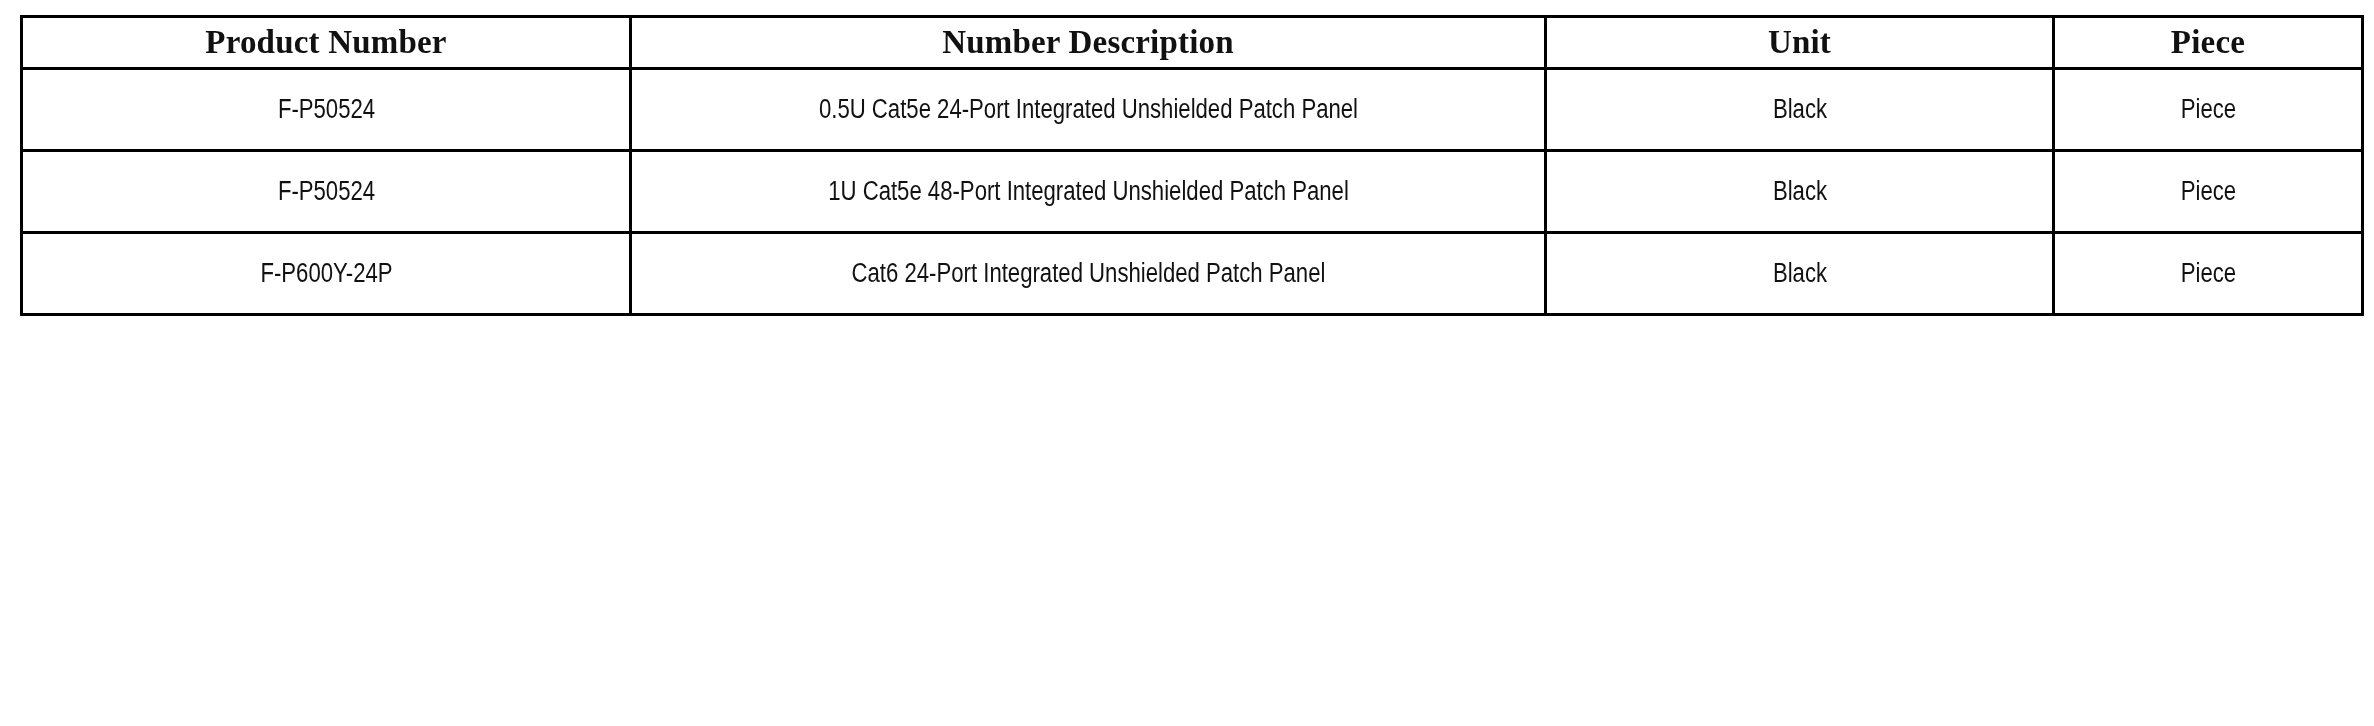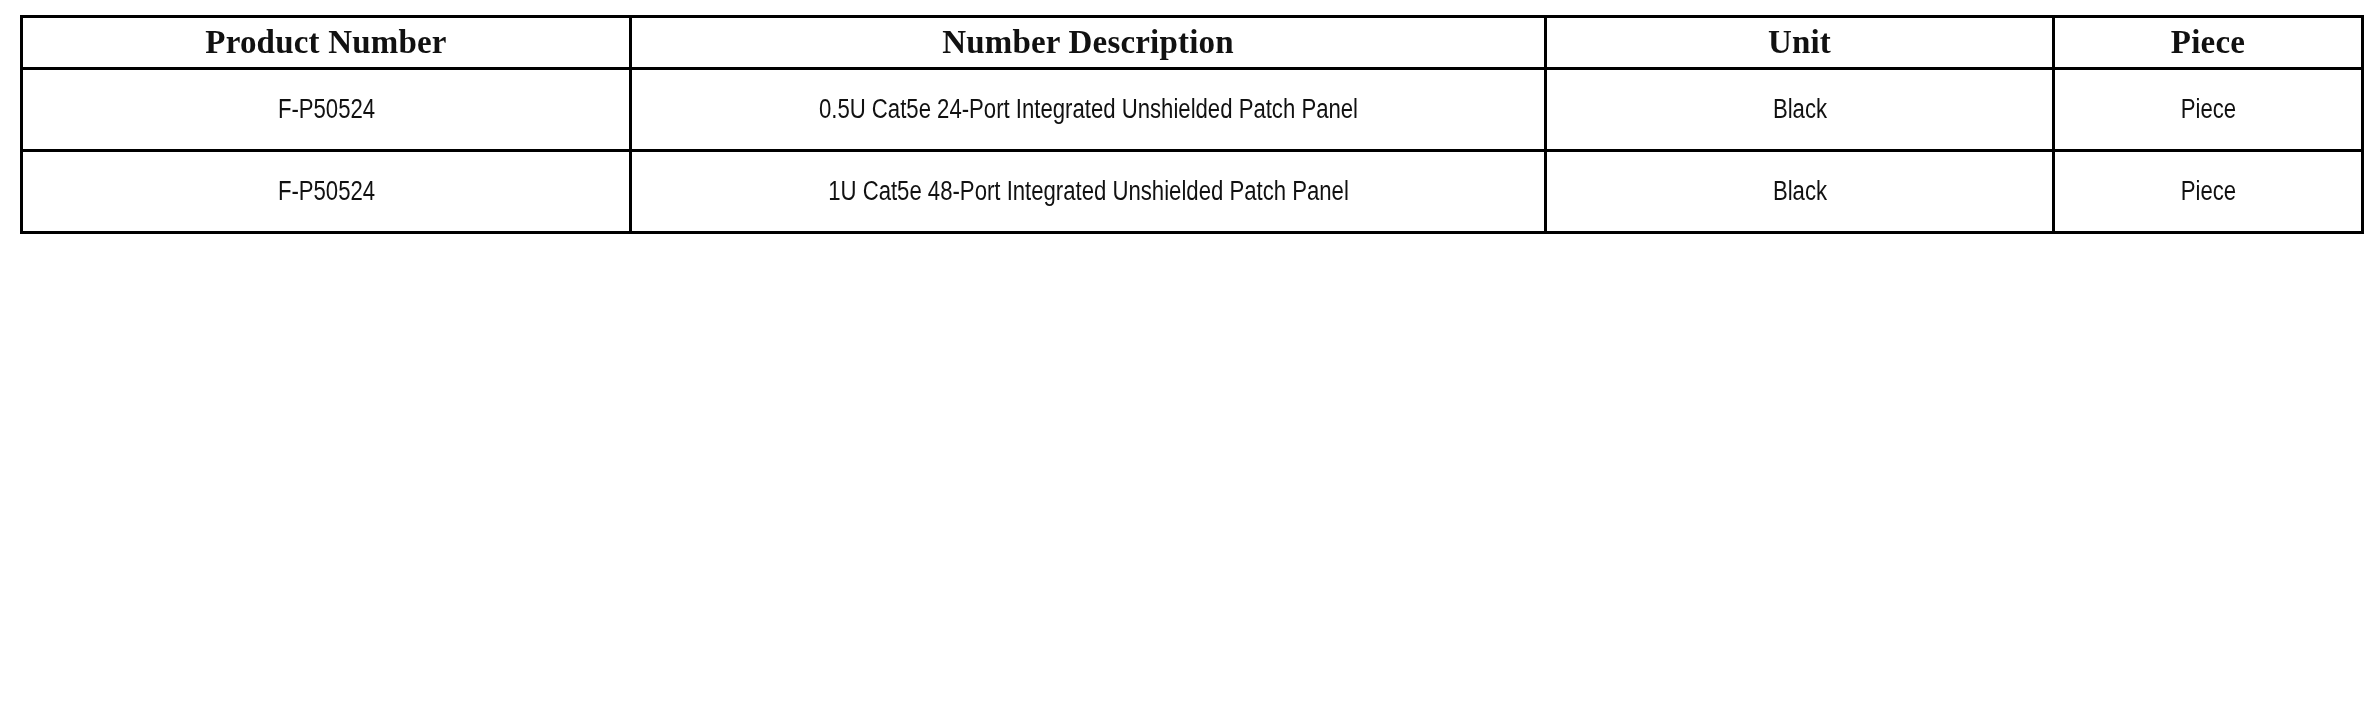--- a/index.html
+++ b/index.html
@@ -92,16 +92,22 @@
         <td><span class="cell-text">0.5U Cat5e 24-Port Integrated Unshielded Patch Panel</span></td>
         <td><span class="cell-text">Black</span></td>
         <td><span class="cell-text">Piece</span></td>
       </tr>
       <tr>
         <td><span class="cell-text">F-P50524</span></td>
         <td><span class="cell-text">1U Cat5e 48-Port Integrated Unshielded Patch Panel</span></td>
         <td><span class="cell-text">Black</span></td>
         <td><span class="cell-text">Piece</span></td>
       </tr>
+      <tr>
+        <td><span class="cell-text">F-P600Y-24P</span></td>
+        <td><span class="cell-text">Cat6 24-Port Integrated Unshielded Patch Panel</span></td>
+        <td><span class="cell-text">Black</span></td>
+        <td><span class="cell-text">Piece</span></td>
+      </tr>
     </tbody>
   </table>
 
 </div>
 
 </body></html>

